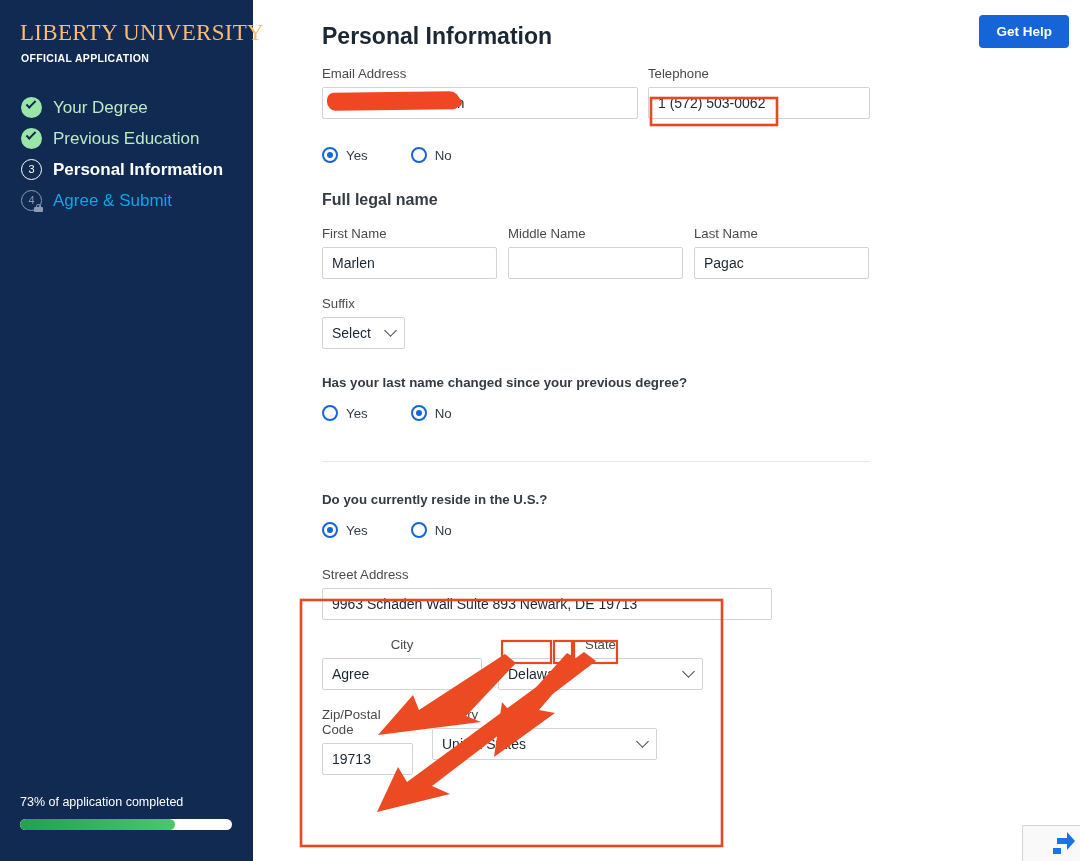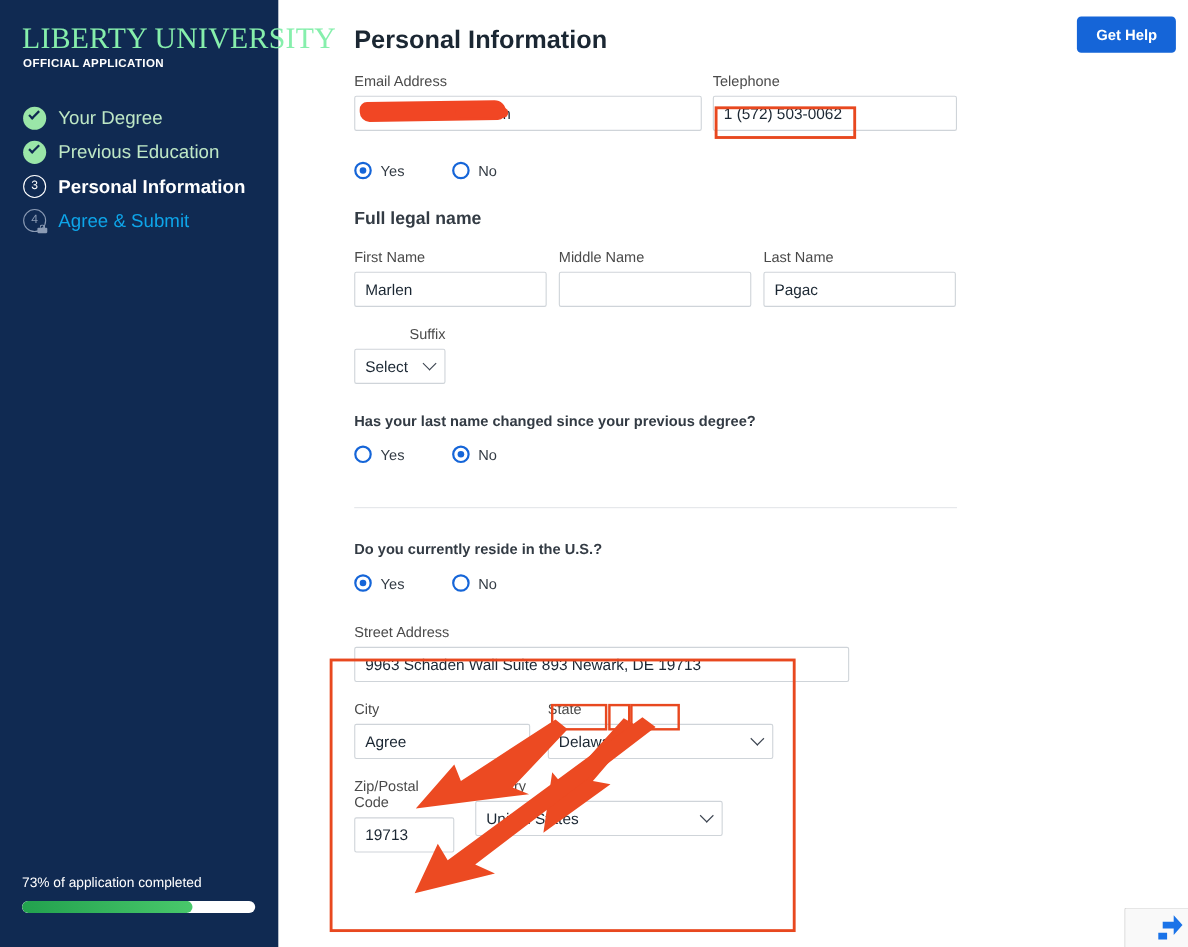--- a/index.html
+++ b/index.html
@@ -15,22 +15,22 @@
   
   .sidebar {
     position: absolute; left: 0; top: 0;
     width: 253px; height: 861px;
     background: #102a52;
     color: #ffffff;
   }
   .brand-title {
     position: absolute; left: 20px; top: 20px;
     font-family: "Liberation Serif", serif;
-    font-size: 27px; letter-spacing: 0.3px;
-    color: #86efac; white-space: nowrap;
+    font-size: 23px; letter-spacing: 0.3px;
+    color: #fdba74; white-space: nowrap;
   }
   .brand-sub {
     position: absolute; left: 21px; top: 52px;
     font-size: 10.5px; font-weight: bold;
     letter-spacing: 0.35px; color: #ffffff;
   }
   .nav { position: absolute; left: 0; top: 92px; width: 253px; }
   .nav-item {
     position: relative;
     display: flex; align-items: center;
@@ -286,21 +286,21 @@
           <div style="width:175px; margin-left:11px;">
             <div class="fld-label">Middle Name</div>
             <div class="textinput"></div>
           </div>
           <div style="width:175px; margin-left:11px;">
             <div class="fld-label">Last Name</div>
             <div class="textinput">Pagac</div>
           </div>
         </div>
 
-        <div style="margin-top:17px; width:83px;text-align:right;">
+        <div style="margin-top:17px; width:83px;">
           <div class="fld-label">Suffix</div>
           <div class="selectbox">
             <span>Select</span>
             <span class="chev"></span>
           </div>
         </div>
       </div>
 
       <div style="margin-top:26px;">
         <div class="q-label">Has your last name changed since your previous degree?</div>
@@ -333,21 +333,21 @@
       </div>
 
       <div style="margin-top:29px;">
         <div style="width:450px;">
           <div class="fld-label">Street Address</div>
           <div class="textinput">
             <span>9963 Schaden Wall Suite 893 Newark, DE 19713</span>
           </div>
         </div>
 
-        <div class="row" style="margin-top:17px;">
+        <div class="row" style="margin-top:17px;text-align:center;">
           <div style="width:160px;">
             <div class="fld-label">City</div>
             <div class="textinput">Agree</div>
           </div>
           <div style="width:205px; margin-left:16px;">
             <div class="fld-label">State</div>
             <div class="selectbox">
               <span>Delaware</span>
               <span class="chev"></span>
             </div>

